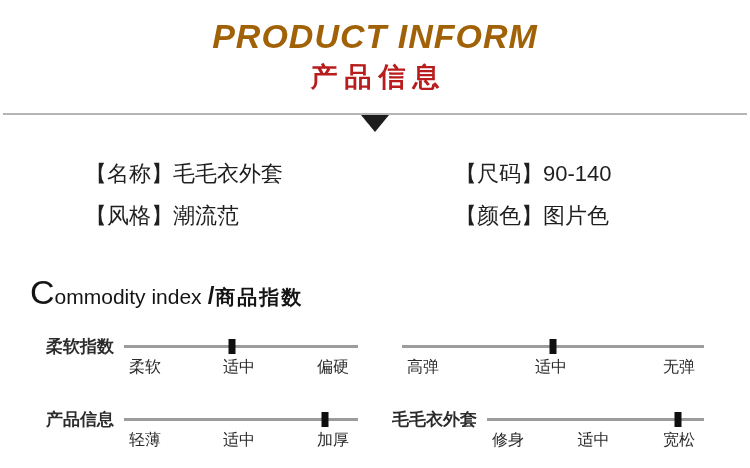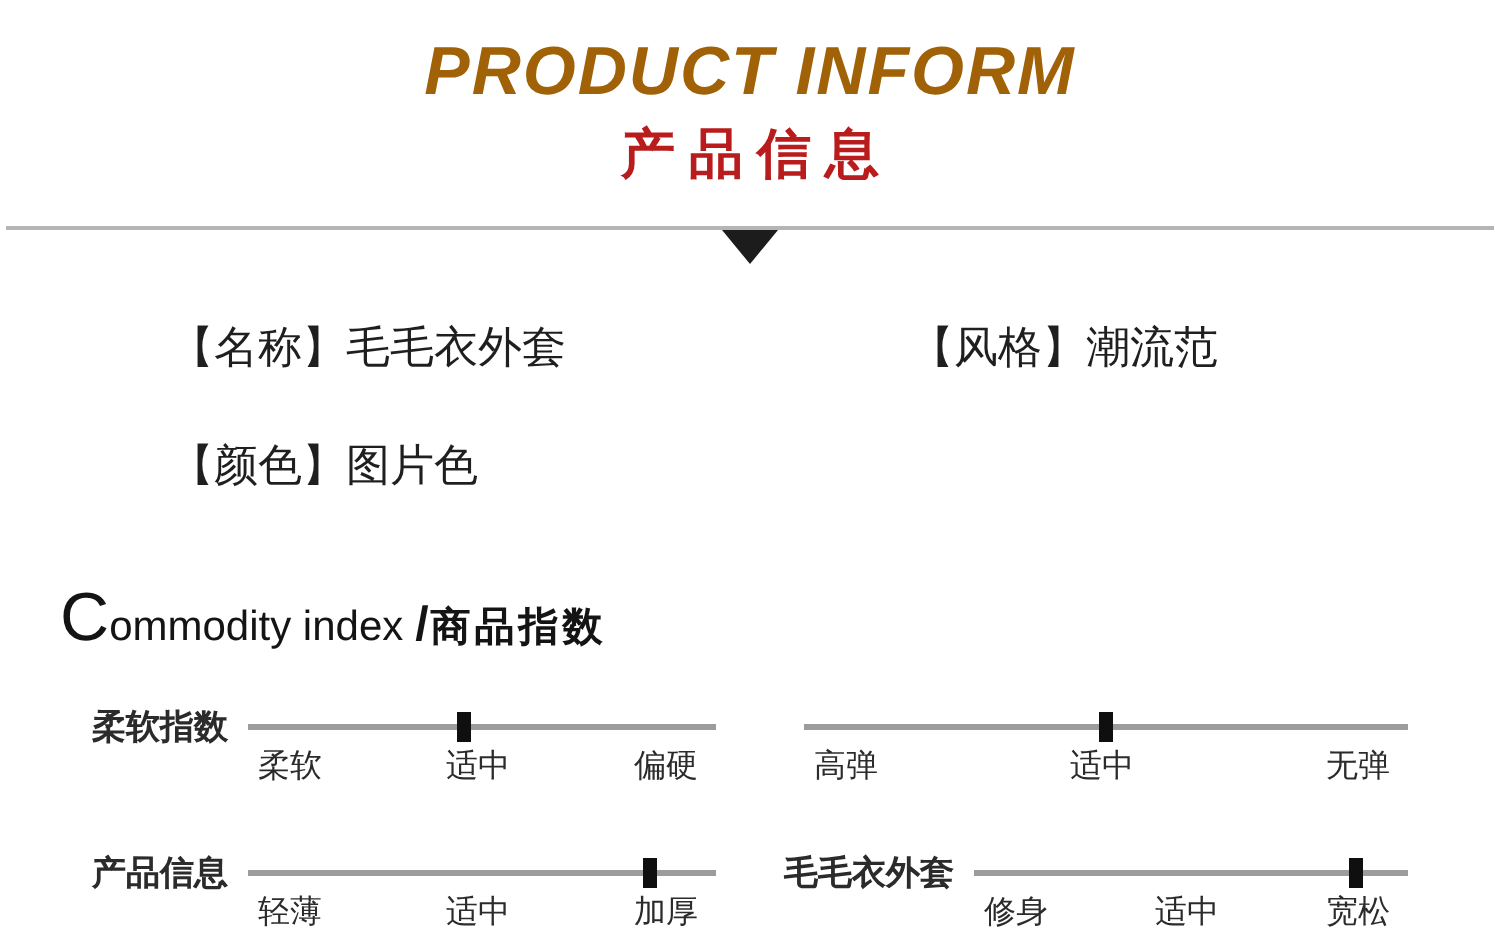--- a/index.html
+++ b/index.html
@@ -27,21 +27,21 @@
   }
   .triangle-down {
     position:absolute; top:2px; left:50%; transform:translateX(-50%);
     width:0; height:0;
     border-left:14px solid transparent; border-right:14px solid transparent;
     border-top:17px solid #1c1c1c;
   }
   
   .info-grid {
     display:grid; grid-template-columns:370px 1fr;
-    row-gap:32px; padding-left:85px; margin-top:27px;
+    row-gap:15px; padding-left:85px; margin-top:27px;
     font-size:22px; line-height:27px; color:#1f1f1f;
   }
   .info-item { white-space:nowrap; }
   
   .index-title {
     margin:43px 0 0 30px; font-size:21px; line-height:40px; color:#141414;
     white-space:nowrap;
   }
   .index-title .big-c { font-size:34px; }
   .index-title .slash { font-weight:700; font-size:24px; margin:0 1px 0 6px; }
@@ -77,20 +77,21 @@
   <h2 class="title-cn">产品信息</h2>
 </div>
 
 <div class="divider">
   <div class="divider-line"></div>
   <div class="triangle-down"></div>
 </div>
 
 <div class="info-grid">
   <div class="info-item"><span>【名称】</span><span>毛毛衣外套</span></div>
+  <div class="info-item"><span>【尺码】</span><span>90-140</span></div>
   <div class="info-item"><span>【风格】</span><span>潮流范</span></div>
   <div class="info-item"><span>【颜色】</span><span>图片色</span></div>
 </div>
 
 <div class="index-title"><span class="big-c">C</span><span>ommodity index</span><span class="slash">/</span><span class="cn">商品指数</span></div>
 
 <div class="sliders">
 
   <div class="slider">
     <div class="slider-name">柔软指数</div>

